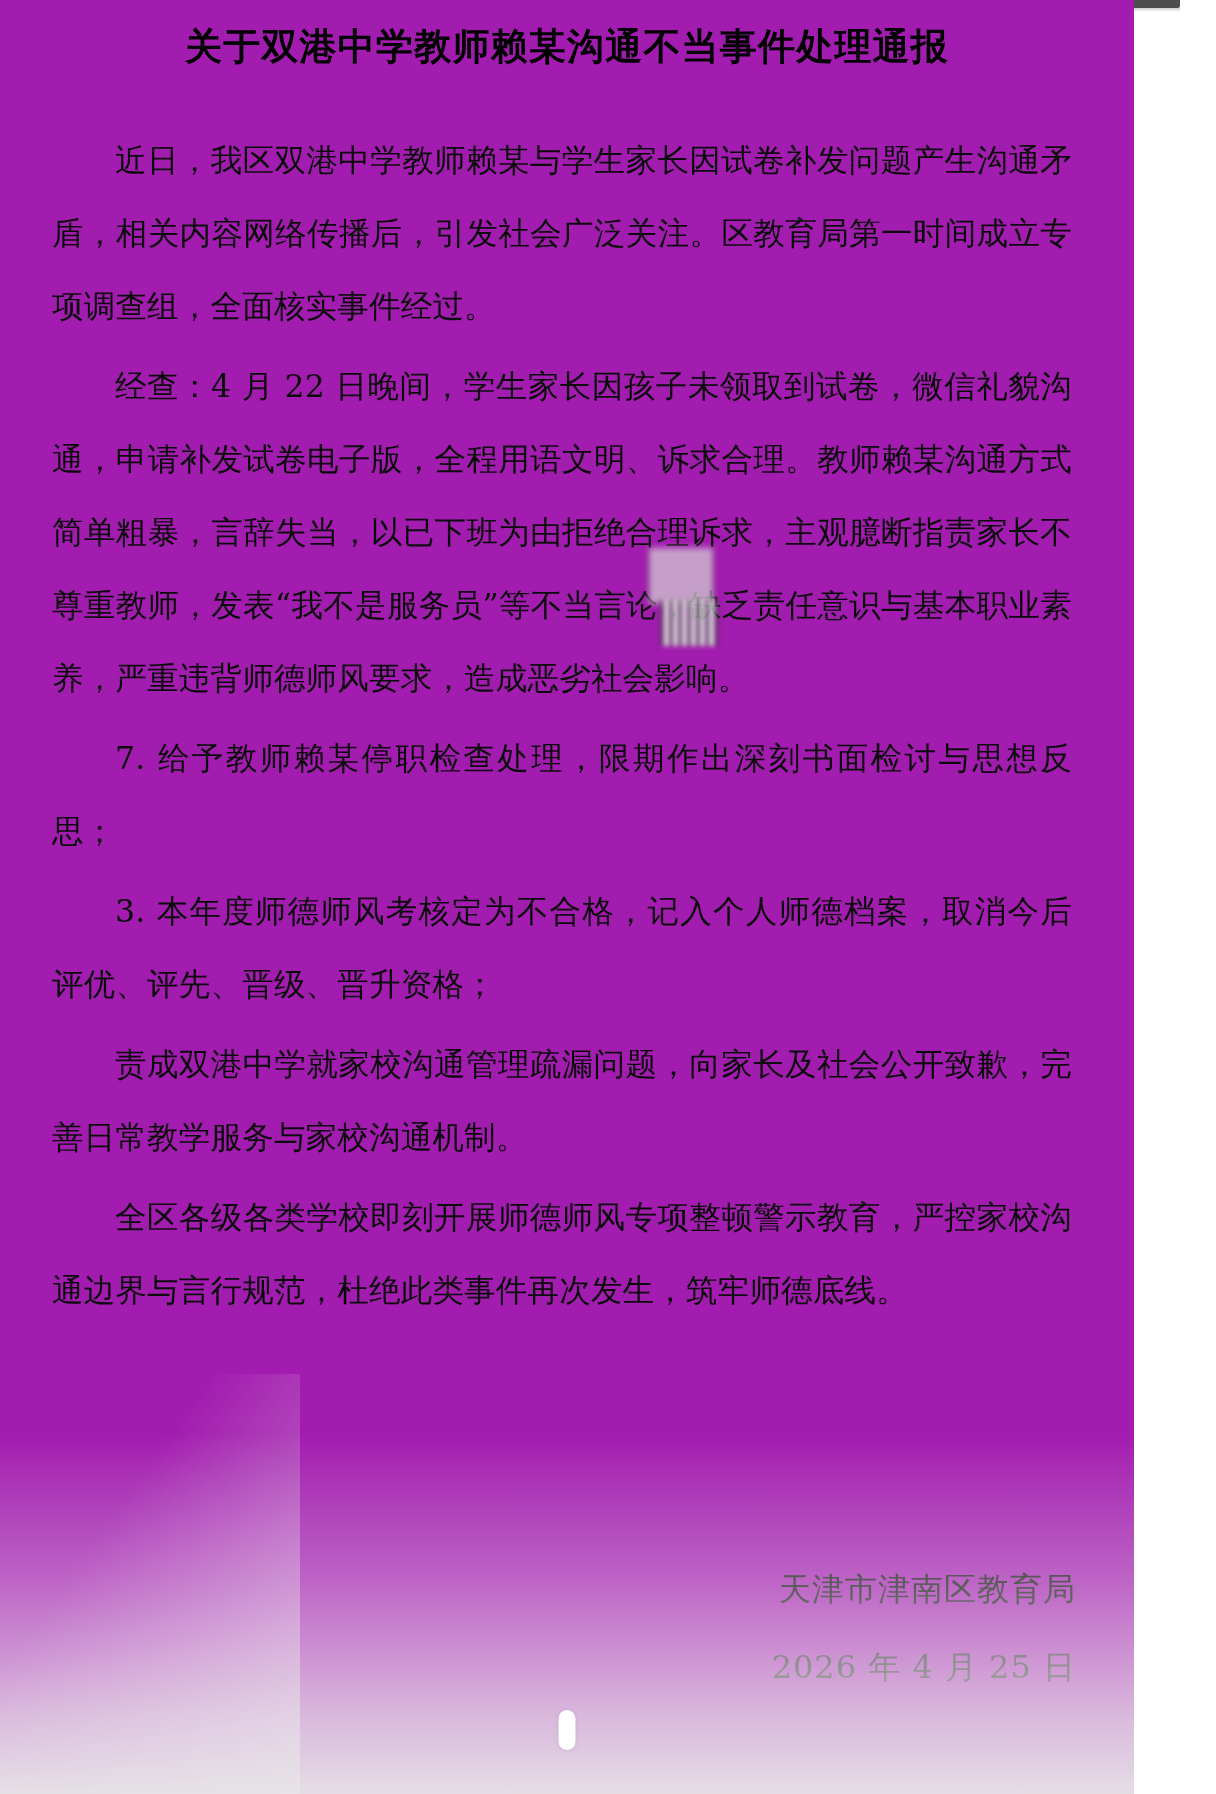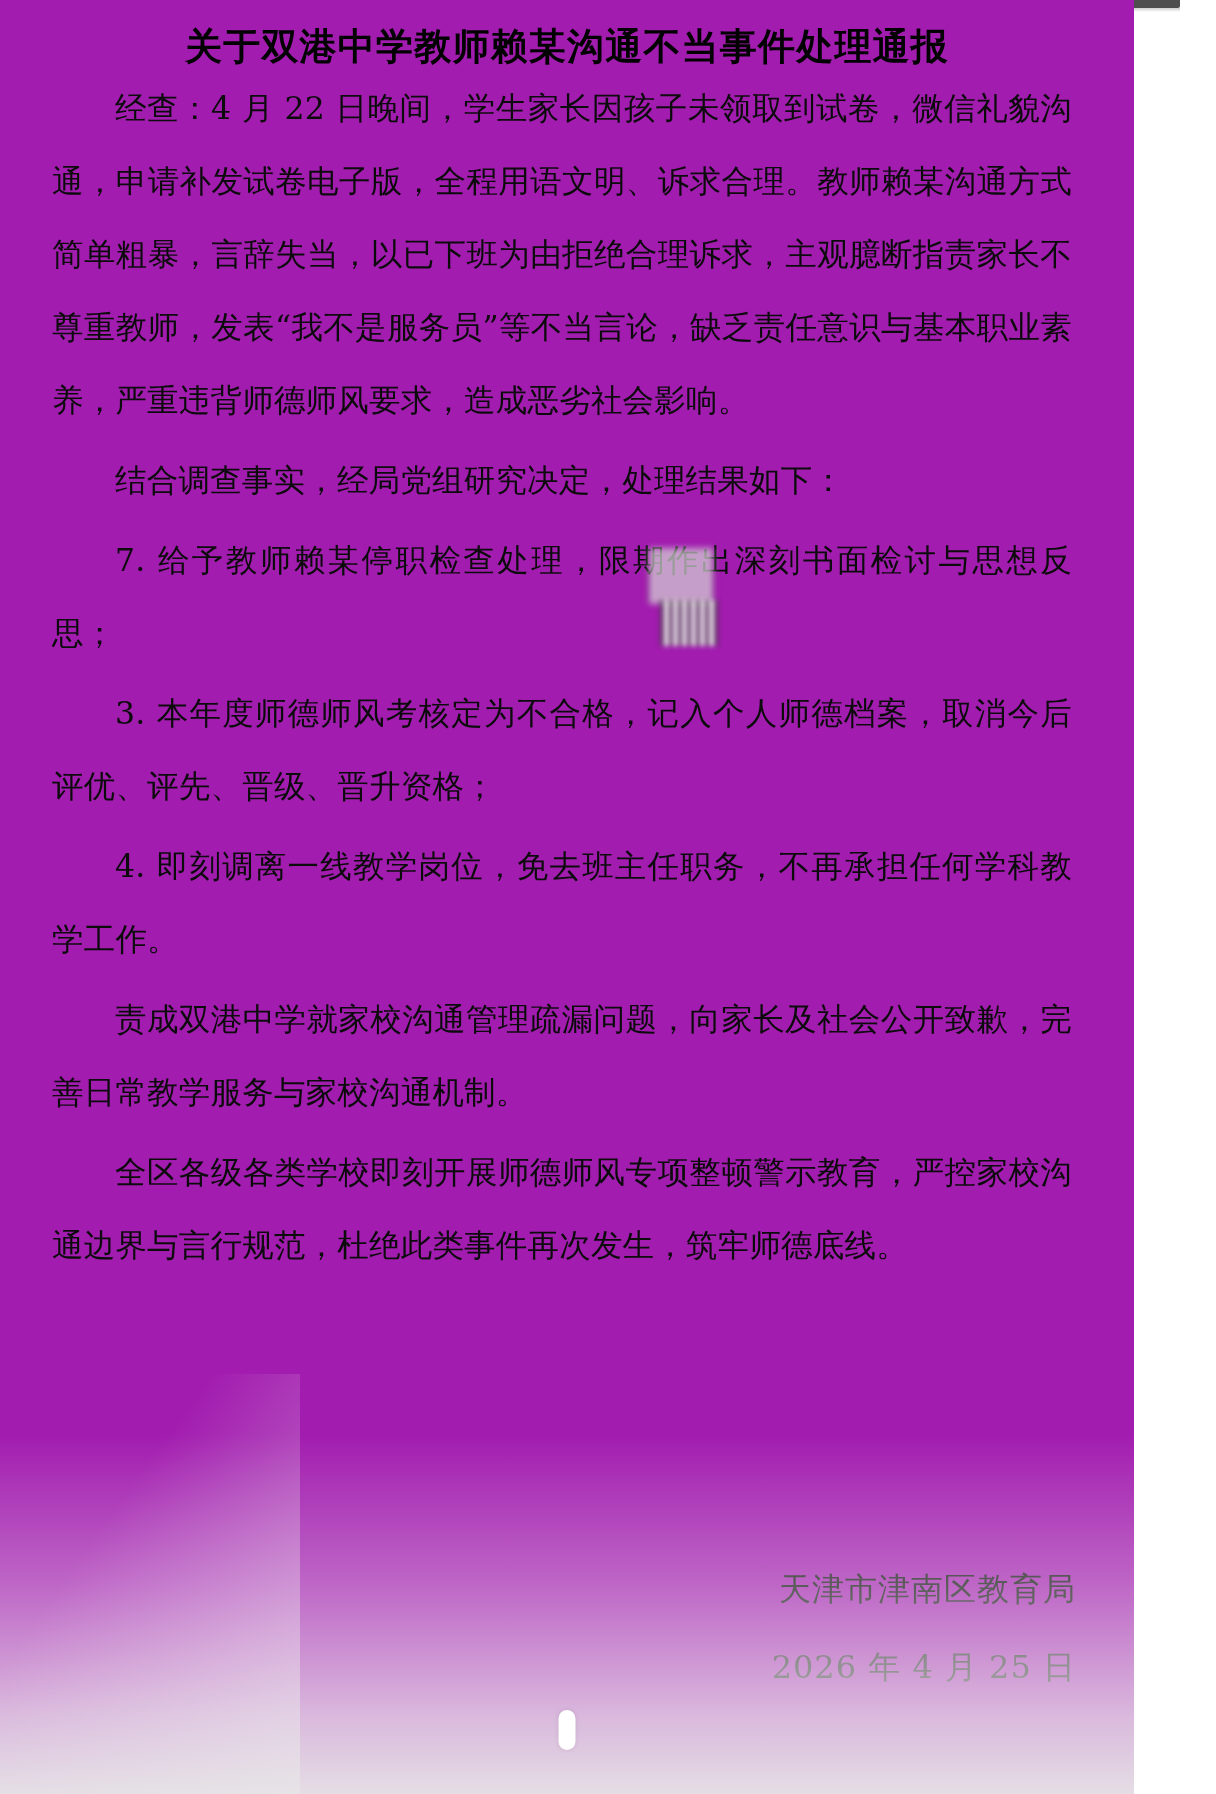--- a/index.html
+++ b/index.html
@@ -174,31 +174,30 @@
 
 <div class="chrome-bar left"></div>
 <div class="chrome-bar right"></div>
 
 <div class="sheet">
 
   <h1 class="doc-title">关于双港中学教师赖某沟通不当事件处理通报</h1>
 
   <div class="body-wrap">
 
+    <p class="para first">近日，我区双港中学教师赖某与学生家长因试卷补发问题产生沟通矛盾，相关内容网络传播后，引发社会广泛关注。区教育局第一时间成立专项调查组，全面核实事件经过。</p>
 
     <p class="para">经查：4 月 22 日晚间，学生家长因孩子未领取到试卷，微信礼貌沟通，申请补发试卷电子版，全程用语文明、诉求合理。教师赖某沟通方式简单粗暴，言辞失当，以已下班为由拒绝合理诉求，主观臆断指责家长不尊重教师，发表“我不是服务员”等不当言论，缺乏责任意识与基本职业素养，严重违背师德师风要求，造成恶劣社会影响。</p>
 
-    <p class="para">结合调查事实，经局党组研究决定，处理结果如下：</p>
 
     <p class="para list-item">7. 给予教师赖某停职检查处理，限期作出深刻书面检讨与思想反思；</p>
 
 
     <p class="para list-item">3. 本年度师德师风考核定为不合格，记入个人师德档案，取消今后评优、评先、晋级、晋升资格；</p>
 
-    <p class="para list-item">4. 即刻调离一线教学岗位，免去班主任职务，不再承担任何学科教学工作。</p>
 
     <p class="para">责成双港中学就家校沟通管理疏漏问题，向家长及社会公开致歉，完善日常教学服务与家校沟通机制。</p>
 
     <p class="para">全区各级各类学校即刻开展师德师风专项整顿警示教育，严控家校沟通边界与言行规范，杜绝此类事件再次发生，筑牢师德底线。</p>
 
   </div>
 
   <div class="blur-patch"></div>
   <div class="blur-patch2"></div>
 

